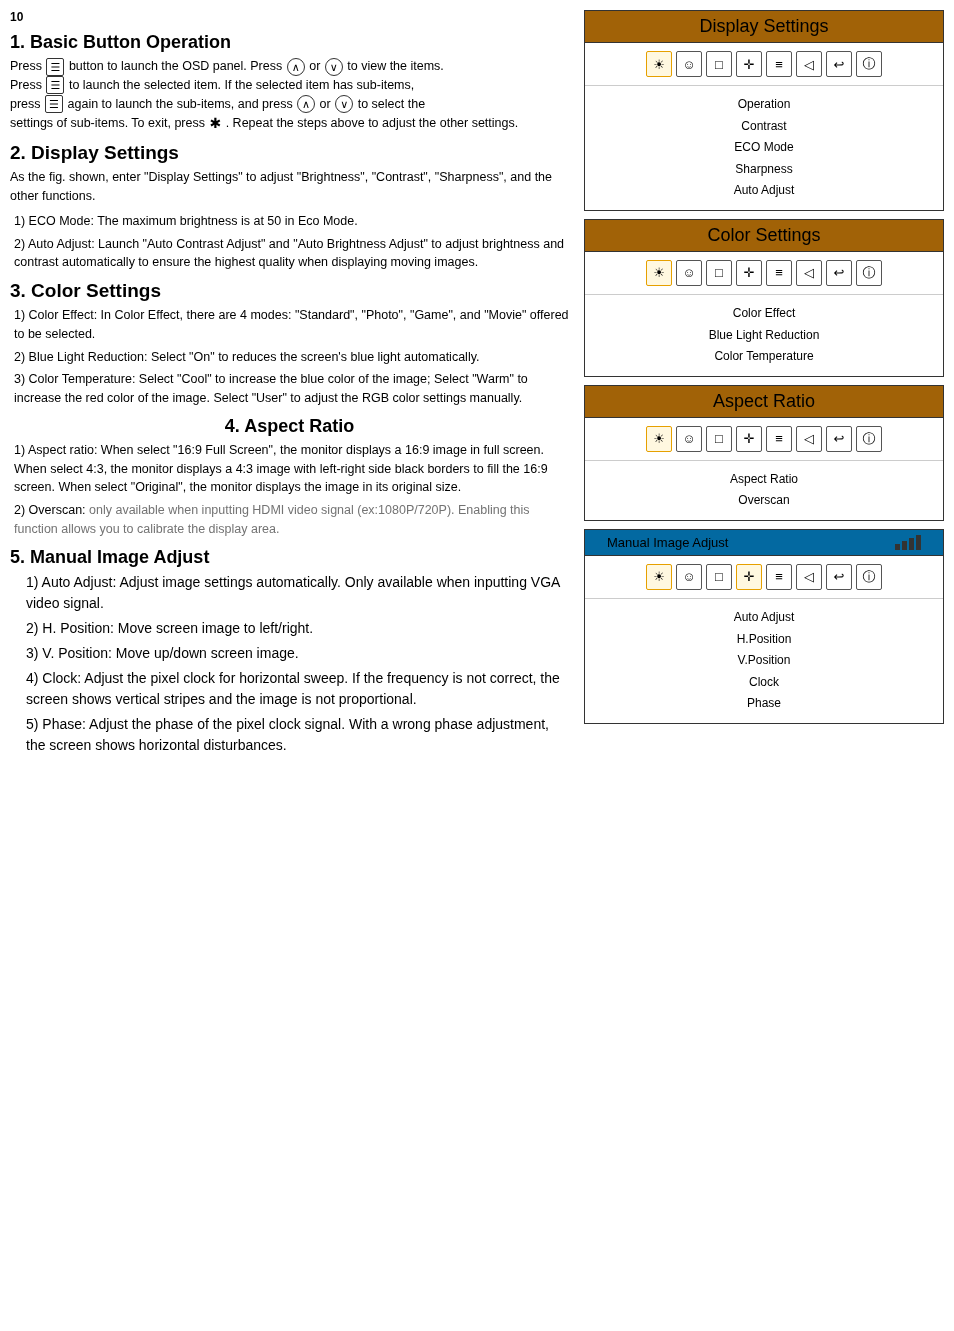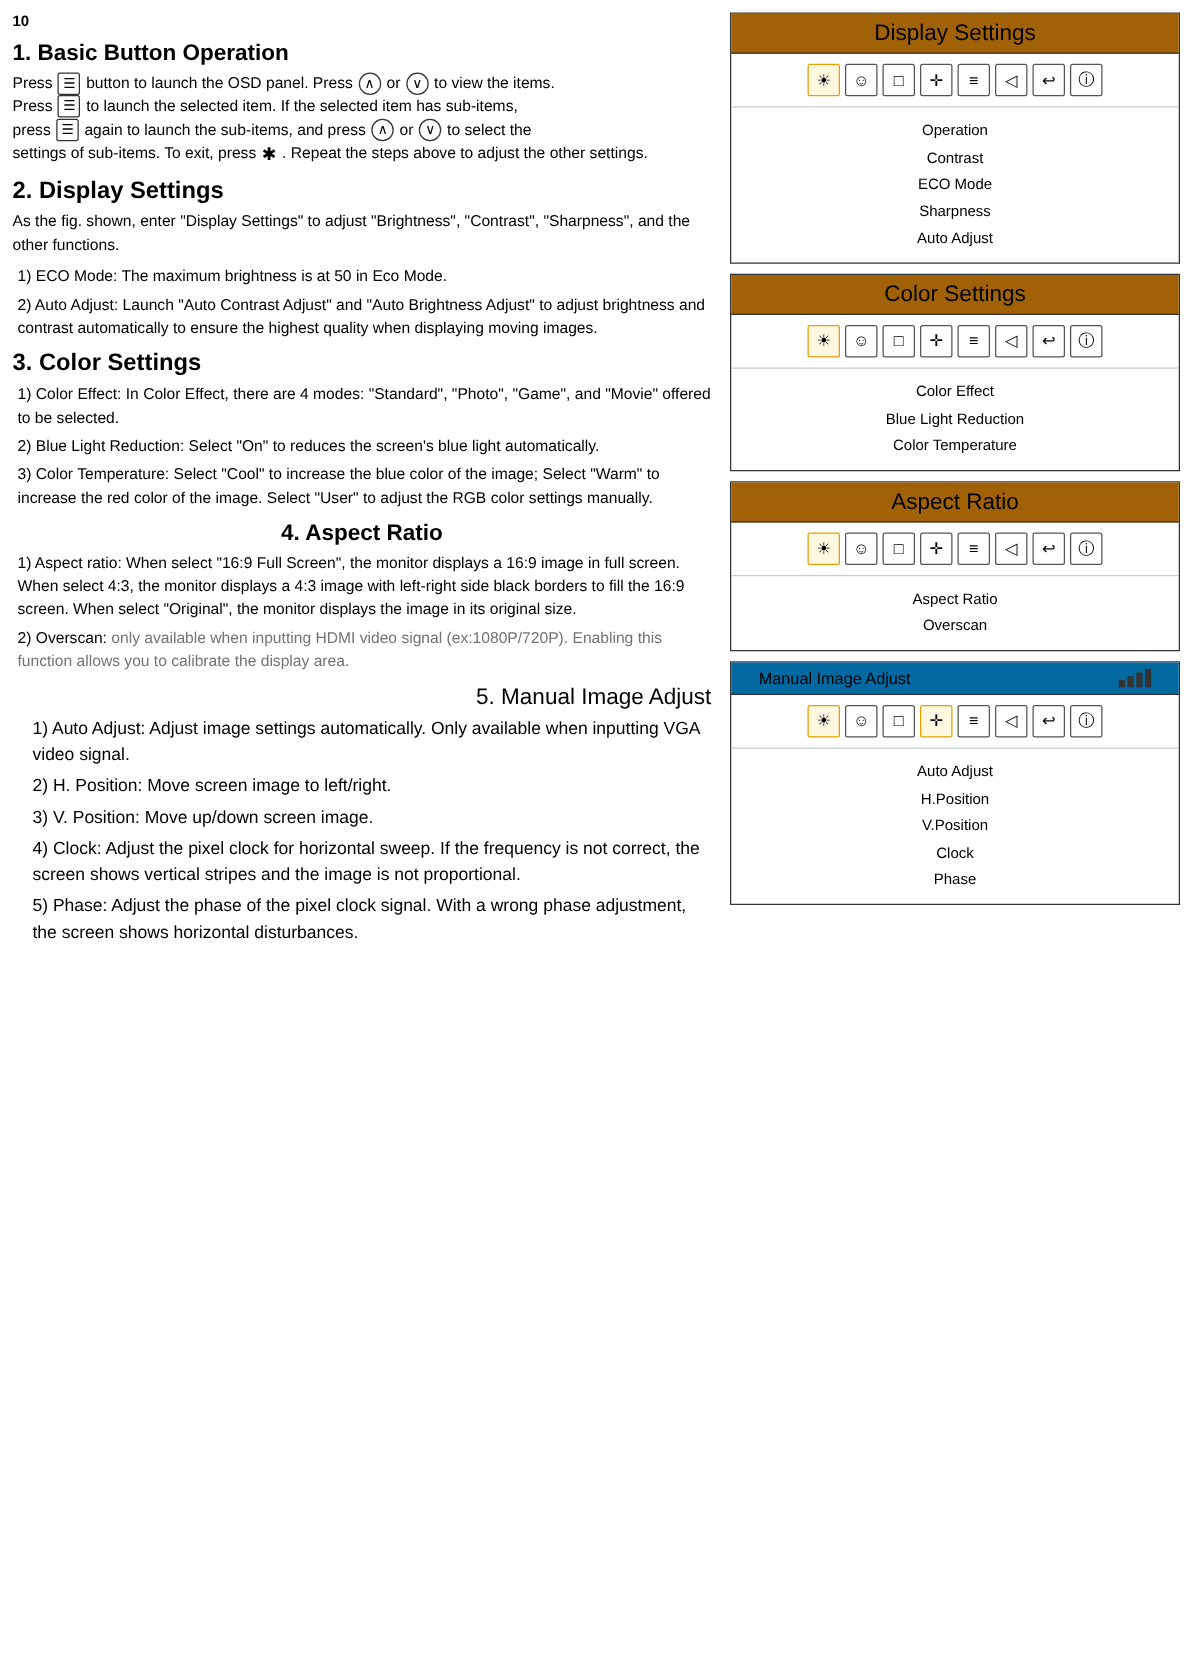--- a/index.html
+++ b/index.html
@@ -192,21 +192,21 @@
       <div class="list-item">3) Color Temperature: Select "Cool" to increase the blue color of the image; Select "Warm" to increase the red color of the image. Select "User" to adjust the RGB color settings manually.</div>
     </div>
 
     <div>
       <div class="section-heading-num" style="font-weight:bold;text-align:center;">4.  Aspect Ratio</div>
       <div class="list-item"> 1) Aspect ratio: When select "16:9 Full Screen", the monitor displays a 16:9 image in full screen. When select 4:3, the monitor displays a 4:3 image with left-right side black borders to fill the 16:9 screen. When select "Original", the monitor displays the image in its original size.</div>
       <div class="list-item"> 2) Overscan: <span class="red-text">only available when inputting HDMI video signal (ex:1080P/720P). Enabling this function allows you to calibrate the display area.</span></div>
     </div>
 
     <div>
-      <div class="section-heading-num" style="font-weight:normal;text-align:right;">5.  Manual Image Adjust</div>
+      <div class="section-heading-num" style="font-weight:bold;">5.  Manual Image Adjust</div>
       <div class="list-item-indent">1) Auto Adjust: Adjust image settings automatically. Only available when inputting VGA video signal.</div>
       <div class="list-item-indent">2) H. Position: Move screen image to left/right.</div>
       <div class="list-item-indent">3) V. Position: Move up/down screen image.</div>
       <div class="list-item-indent">4) Clock:  Adjust the pixel clock for horizontal sweep. If the frequency is not correct, the screen shows vertical stripes and the image is not pro­portional.</div>
       <div class="list-item-indent">5) Phase: Adjust the phase of the pixel clock signal. With a wrong phase adjustment, the screen shows horizontal disturbances.</div>
     </div>
   </div>
 
   <div class="right-column">
 

